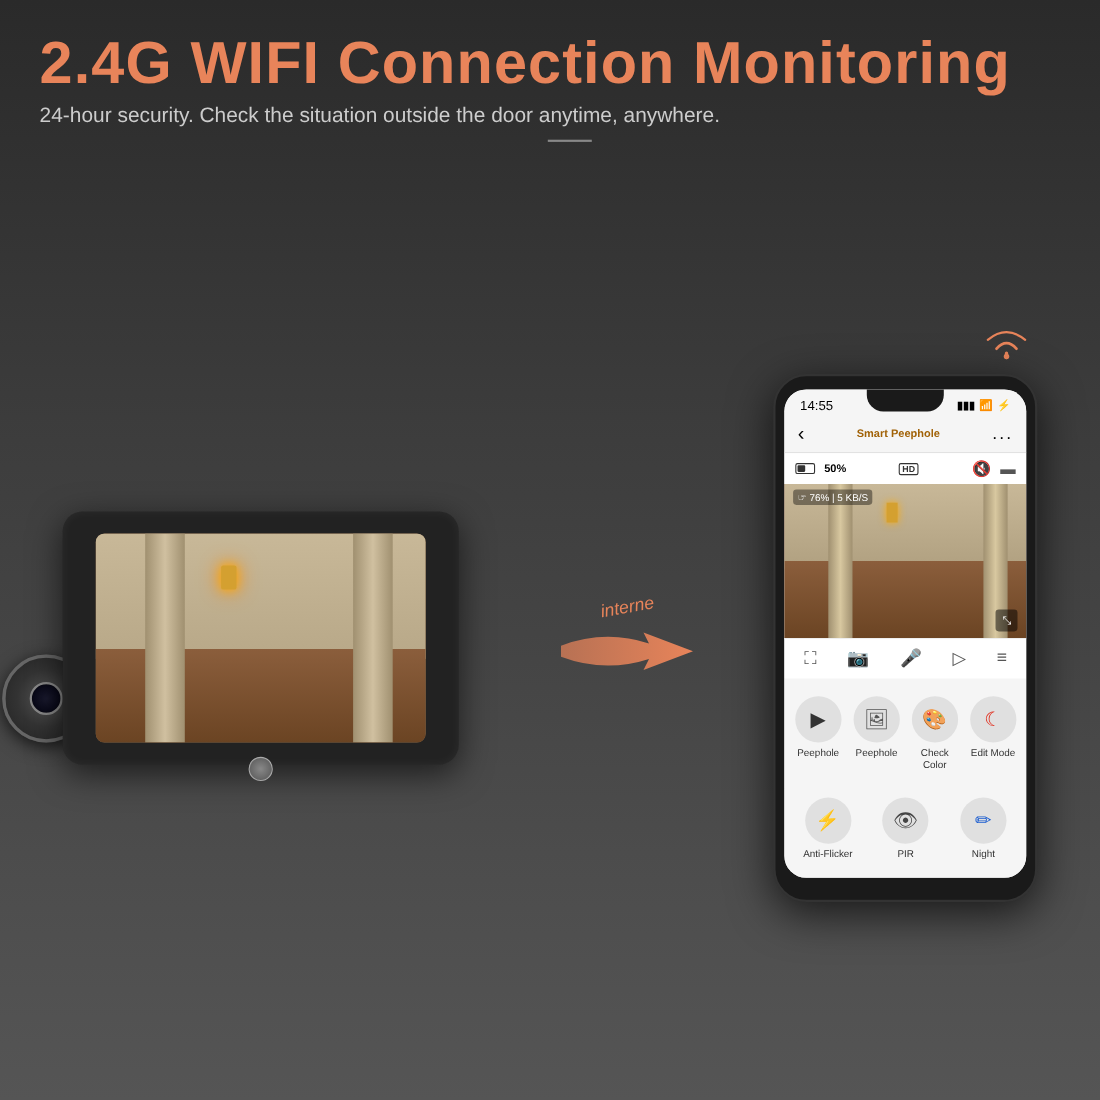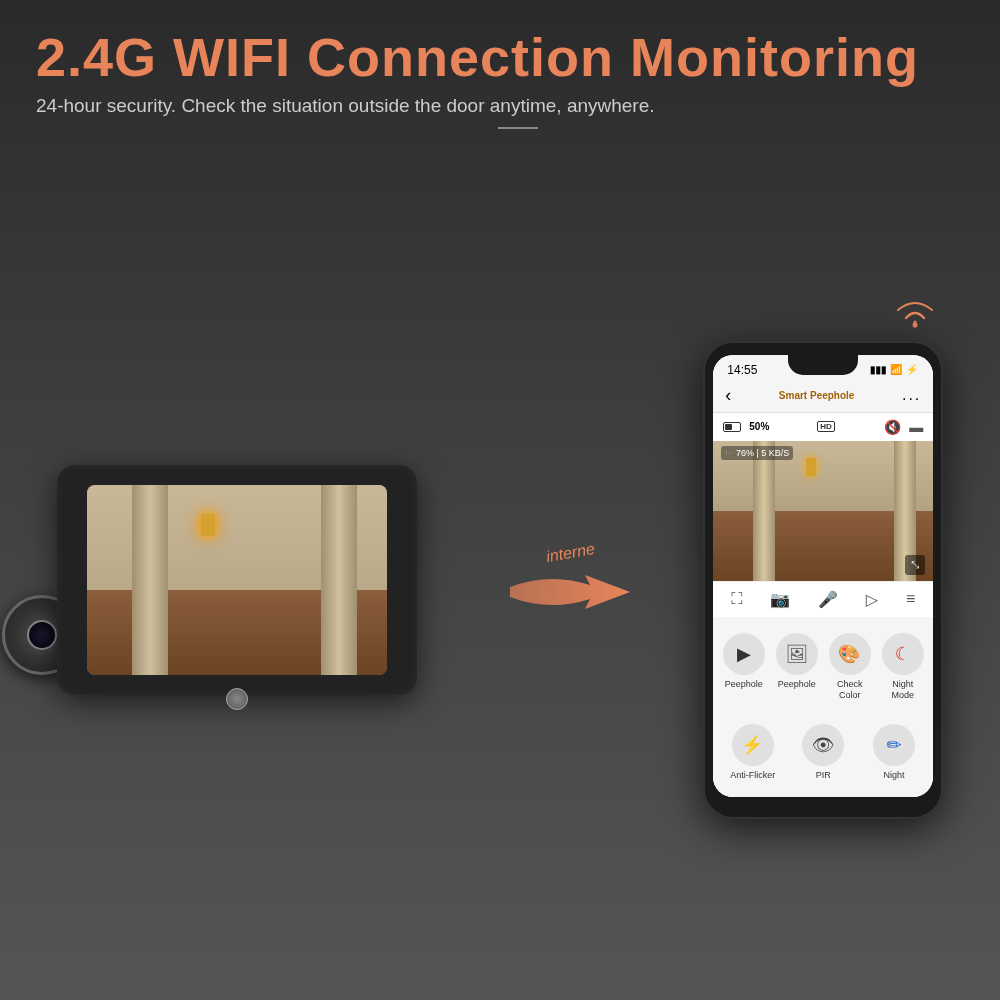--- a/index.html
+++ b/index.html
@@ -648,21 +648,21 @@
           <div class="app-item">
             <div class="app-icon-circle" style="background:#e0e0e0;">
               <span style="color:#e07040;font-size:18px;">🎨</span>
             </div>
             <span class="app-label">Check Color</span>
           </div>
           <div class="app-item">
             <div class="app-icon-circle" style="background:#e0e0e0;">
               <span style="color:#e03020;font-size:18px;">☾</span>
             </div>
-            <span class="app-label">Night Mode</span>
+            <span class="app-label">Edit Mode</span>
           </div>
         </div>
 
         <div class="app-bottom-row">
           <div class="app-item">
             <div class="app-icon-circle" style="background:#e0e0e0;">
               <span style="color:#444;font-size:18px;">⚡</span>
             </div>
             <span class="app-label">Anti-Flicker</span>
           </div>

